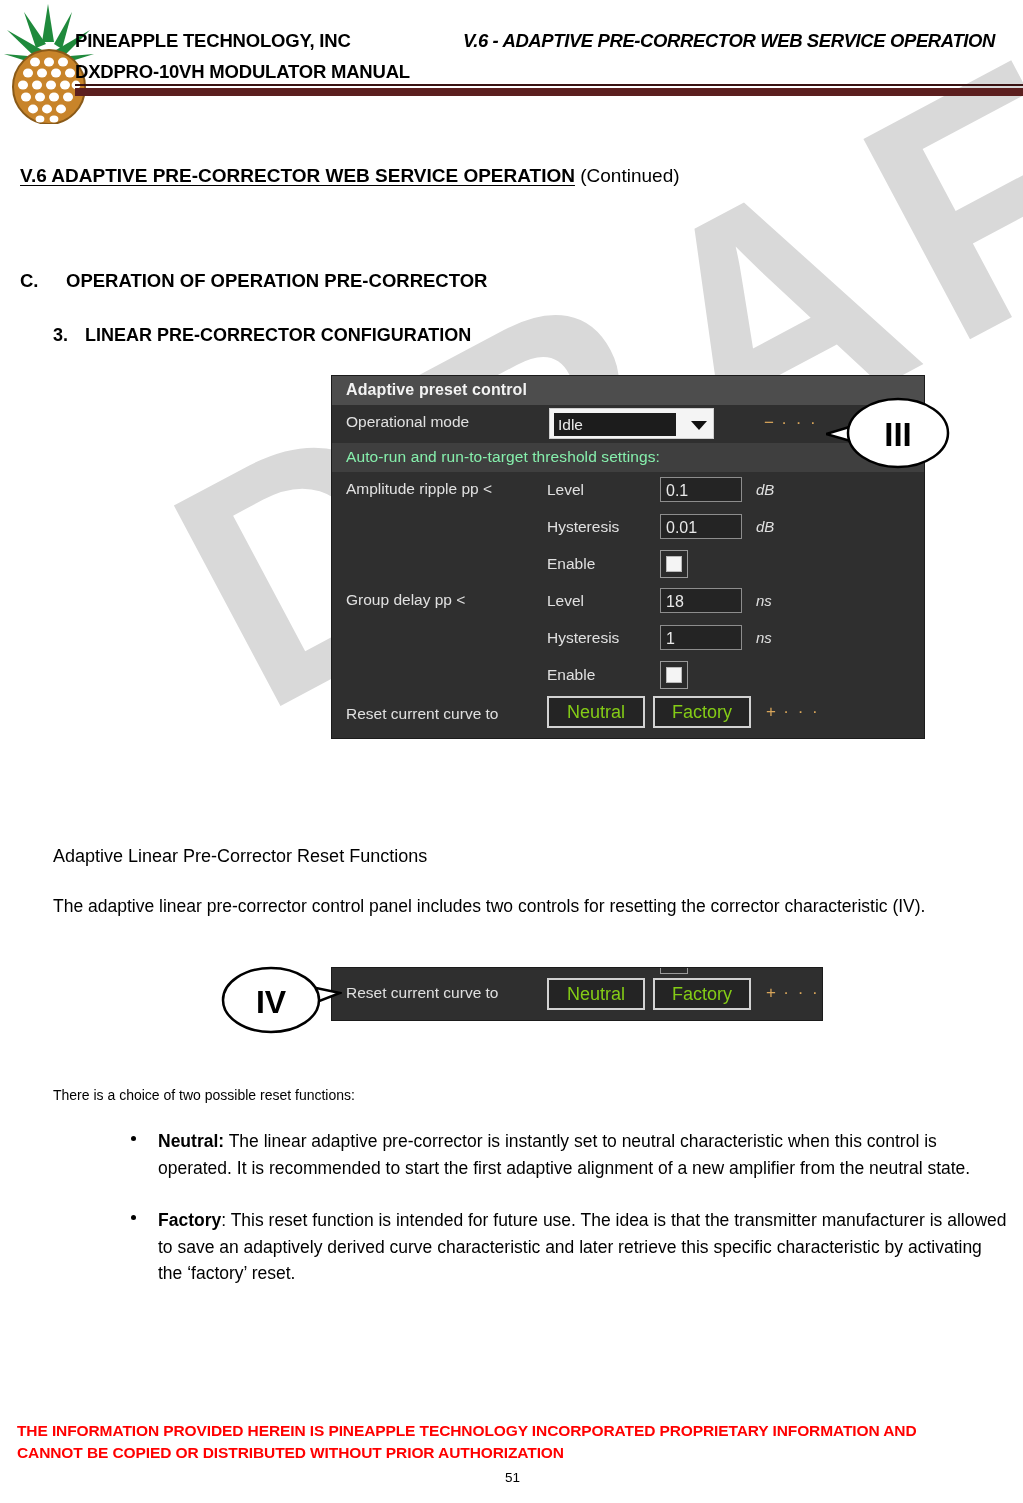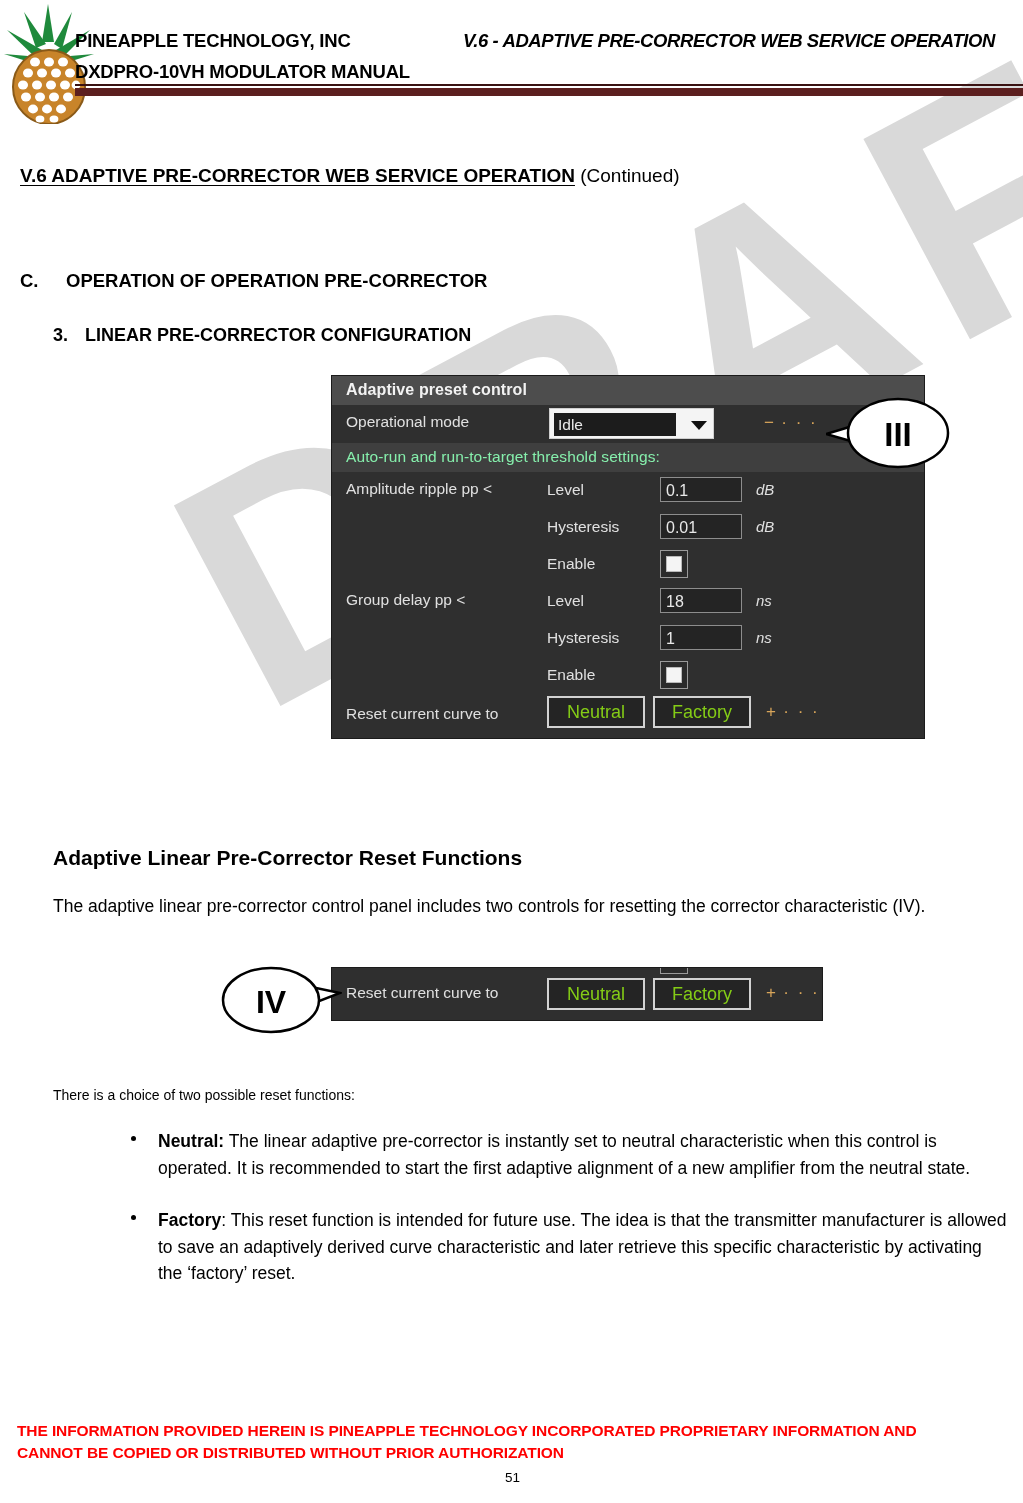--- a/index.html
+++ b/index.html
@@ -147,22 +147,22 @@
     font-size: 18px;
     font-weight: bold;
     white-space: nowrap;
   }
   .heading-3 .lbl { display: inline-block; width: 32px; }
 
   .sub-bold {
     position: absolute;
     left: 53px;
     top: 846px;
-    font-size: 21px;
-    font-weight: bold;
+    font-size: 18px;
+    font-weight: normal;
     white-space: nowrap;
   }
   .para1 {
     position: absolute;
     left: 53px;
     top: 893px;
     width: 930px;
     font-size: 17.5px;
     line-height: 26px;
   }

